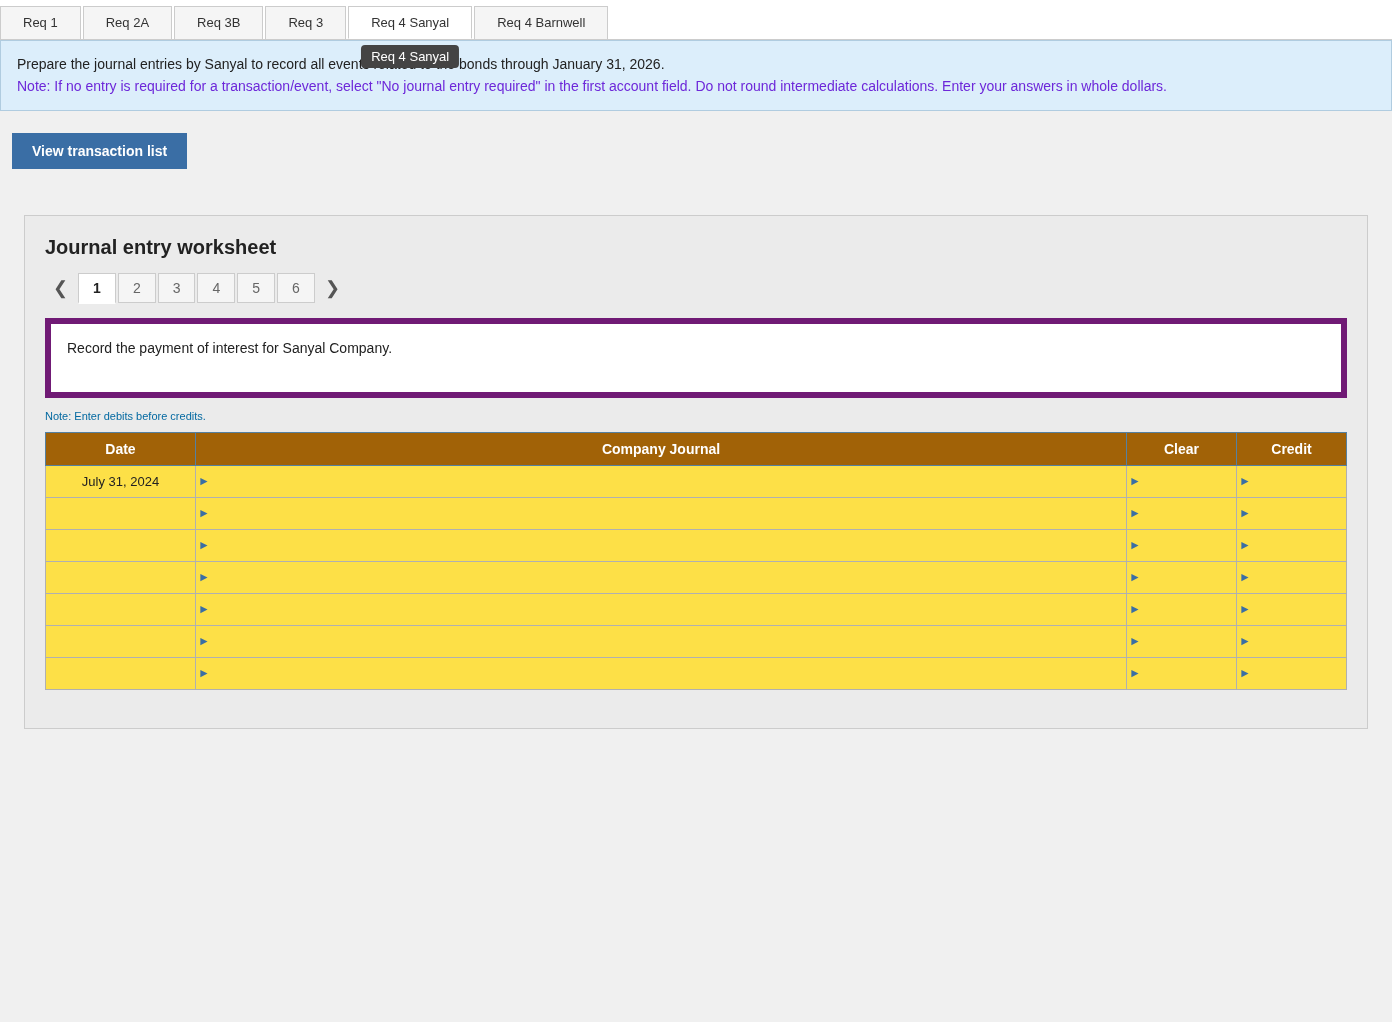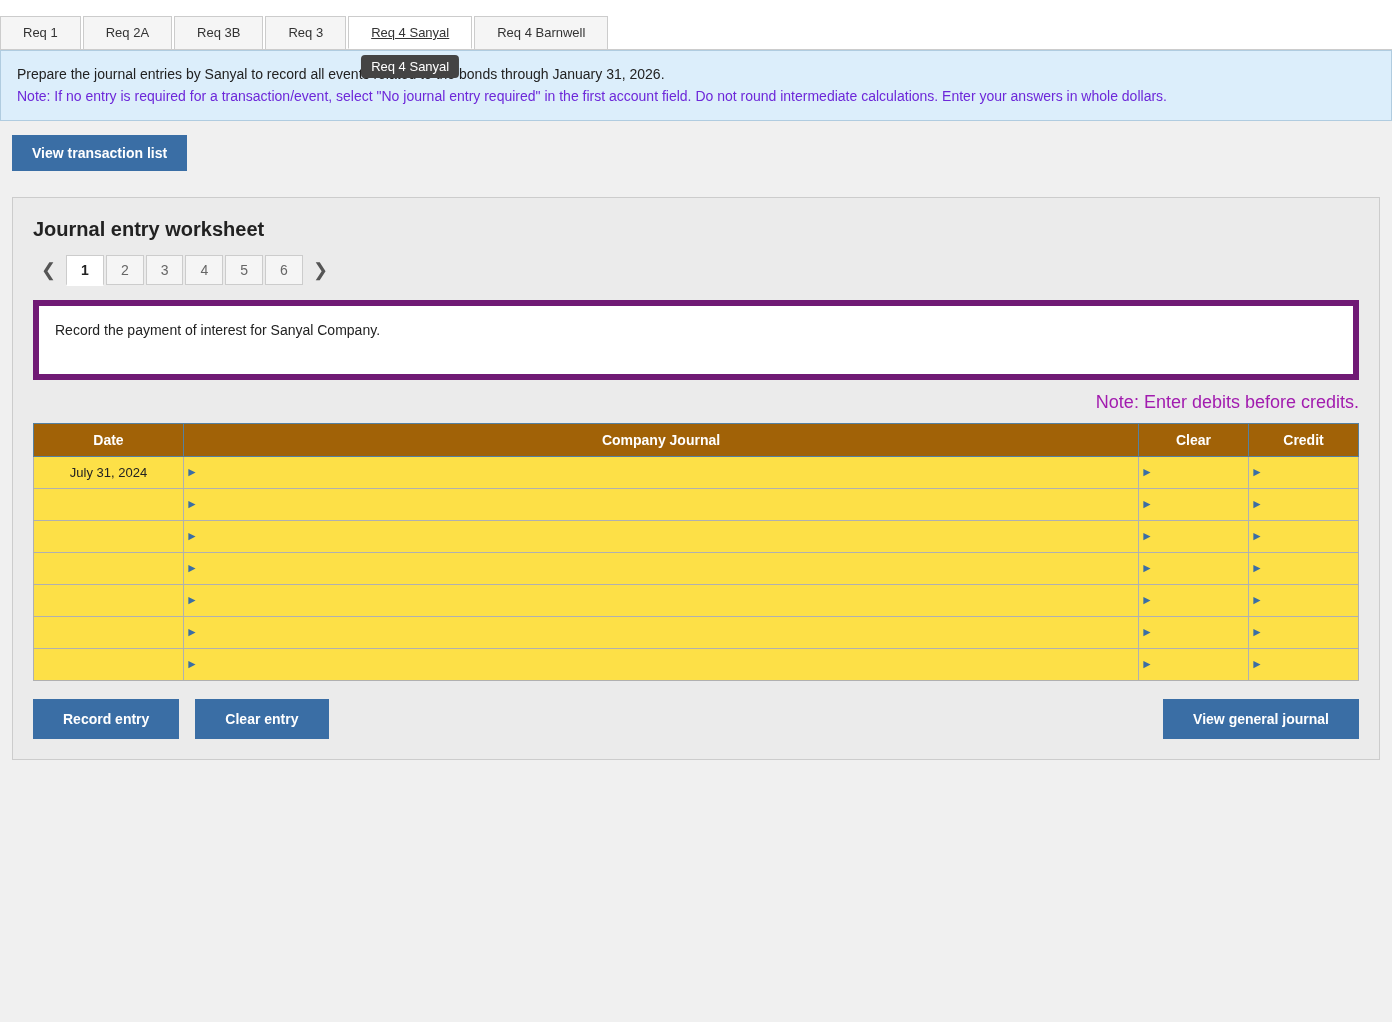--- a/index.html
+++ b/index.html
@@ -8,38 +8,37 @@
       font-size: 14px;
       background: #f0f0f0;
       color: #222;
     }
 
     
     .tabs-bar {
       display: flex;
       background: #fff;
       border-bottom: 1px solid #ccc;
-      padding-top: 16px;
+      padding-top: 6px;
     }
     .tab {
       padding: 8px 22px;
       border: 1px solid #ccc;
       border-bottom: none;
       background: #f5f5f5;
       cursor: pointer;
       margin-right: 2px;
       font-size: 13px;
       color: #333;
       position: relative;
     }
     .tab.active {
       background: #fff;
       border-bottom: 1px solid #fff;
       z-index: 2;
-      text-decoration: underline;
     }
     .tab-tooltip {
       position: absolute;
       top: 38px;
       left: 50%;
       transform: translateX(-50%);
       background: #444;
       color: #fff;
       padding: 4px 10px;
       border-radius: 4px;
@@ -62,28 +61,28 @@
     
     .view-transaction-btn {
       display: inline-block;
       background: #3a6ea5;
       color: #fff;
       padding: 10px 20px;
       border: none;
       cursor: pointer;
       font-size: 14px;
       font-weight: bold;
-      margin: 14px 8px;
+      margin: 22px 8px;
     }
 
     
     .worksheet-container {
       background: #ebebeb;
       border: 1px solid #ccc;
-      margin: 12px;
+      margin: 24px;
       padding: 20px 20px 20px 20px;
     }
     .worksheet-title {
       font-size: 20px;
       font-weight: bold;
       margin-bottom: 14px;
     }
 
     
     .pagination {
@@ -122,24 +121,23 @@
       background: #fff;
       border: 6px solid #701a75;
       padding: 16px;
       margin-bottom: 12px;
       min-height: 80px;
       font-size: 14px;
     }
 
     
     .note-debits {
-      color: #a21caf;
-      font-size: 18px;
+      color: #0369a1;
+      font-size: 11px;
       margin-bottom: 10px;
-      text-align: right;
     }
 
     
     .journal-table {
       width: 100%;
       border-collapse: collapse;
       margin-bottom: 18px;
     }
     .journal-table th {
       background: #a16207;
@@ -376,18 +374,13 @@
           <input type="text" style="">
         </td>
         <td class="has-arrow">
           <span class="arrow-indicator">►</span>
           <input type="text" style="">
         </td>
       </tr>
     </tbody>
   </table>
 
-  <div class="bottom-buttons">
-    <button class="btn-action">Record entry</button>
-    <button class="btn-action">Clear entry</button>
-    <button class="btn-action right">View general journal</button>
-  </div>
 </div>
 
 </body></html>

